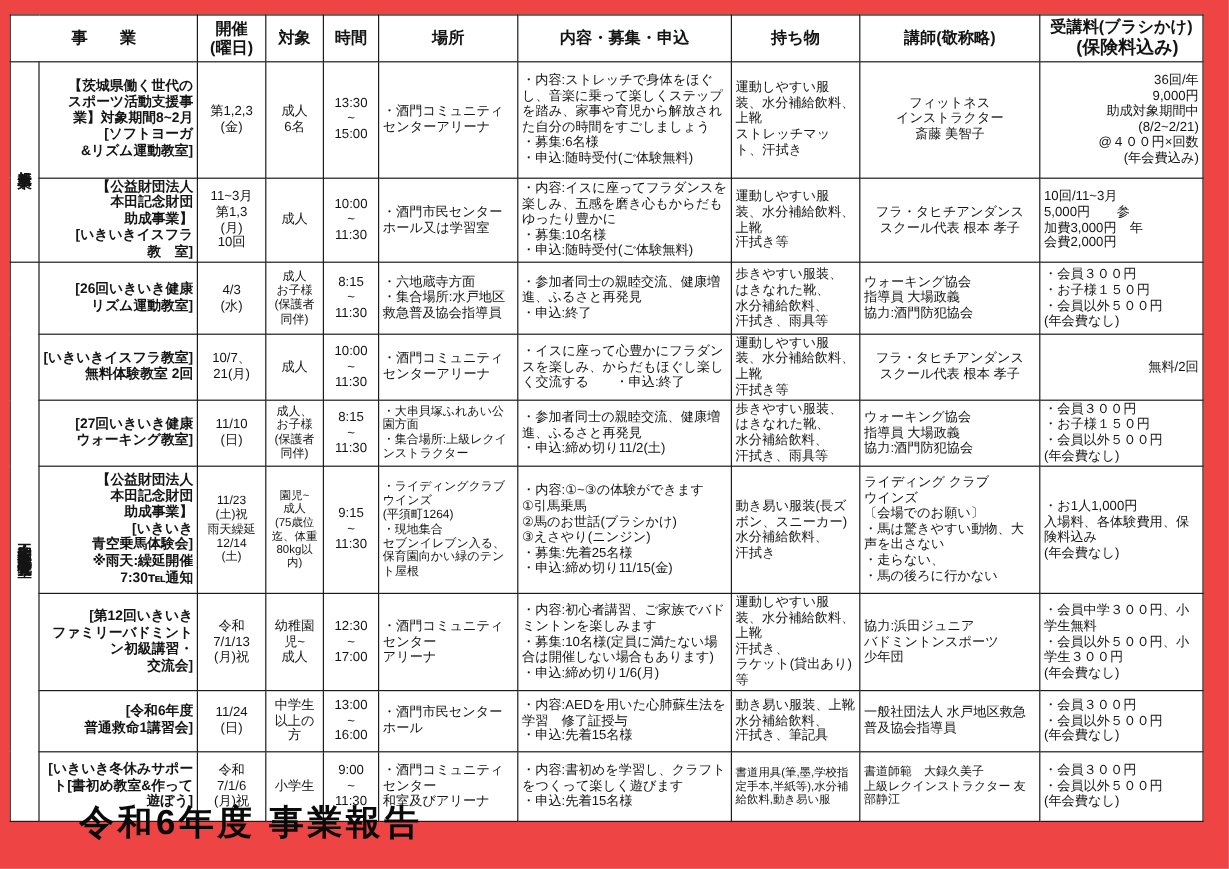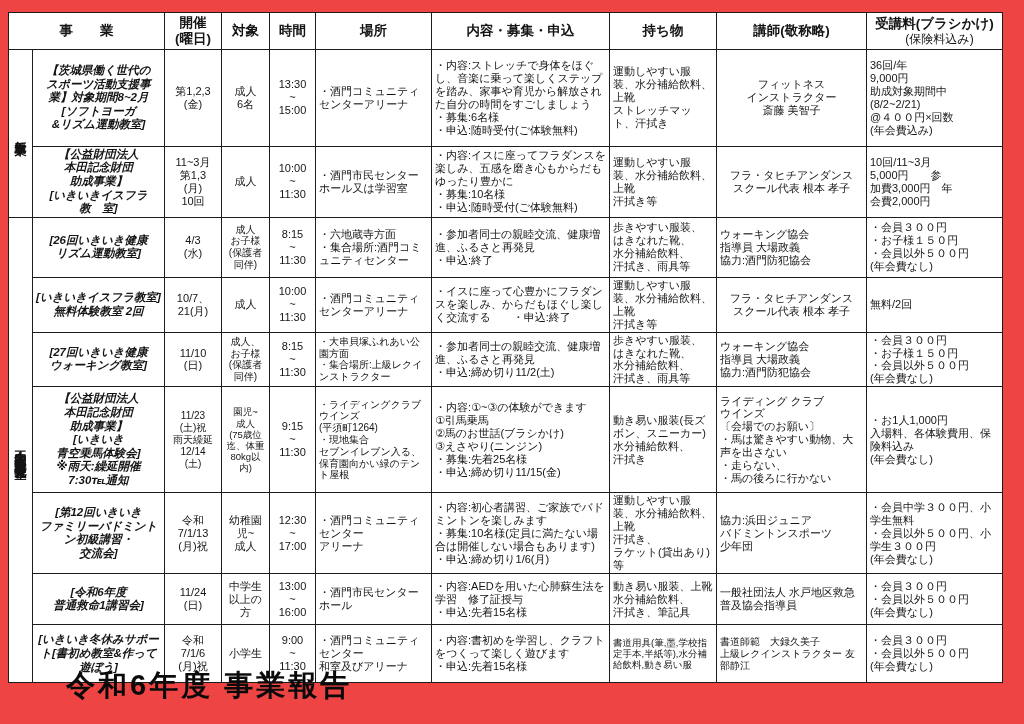--- a/index.html
+++ b/index.html
@@ -17,30 +17,30 @@
     border:1.6px solid #1c1c1c;
     padding:1px 3px;
     vertical-align:middle;
     white-space:pre-line;
     word-break:break-all;
     overflow:hidden;
     font-size:11px;
     line-height:1.18;
   }
   .sched th{font-size:13.5px;font-weight:bold;text-align:center;padding:2px 1px;}
-  .fee-sub{display:block;font-size:12px;font-weight:normal;padding-left:10px;}
+  .fee-sub{display:block;font-size:15px;font-weight:bold;padding-left:10px;}
   td.side{
     writing-mode:vertical-rl;text-orientation:upright;
     text-align:center;font-weight:bold;font-size:12px;
     letter-spacing:1px;padding:2px 0;
   }
-  td.proj{font-weight:bold;font-size:11.5px;text-align:center;font-style:italic;}
+  td.proj{font-weight:bold;font-size:11.5px;text-align:right;}
   td.mid{text-align:center;}
   td.txt{text-align:left;}
-  td.cfee{text-align:left;}
+  td.cfee{text-align:right;}
   td.sm{font-size:9.5px;}
   td.sm2{font-size:10px;}
   .footer-title{
     position:absolute;left:66px;top:666px;
     font-size:29px;font-weight:bold;letter-spacing:3px;color:#0a0a0a;
   }
 </style>
 </head>
 <body>
 
@@ -139,21 +139,21 @@
 リズム運動教室]</td>
       <td class="mid">4/3
 (水)</td>
       <td class="mid sm2">成人
 お子様
 (保護者同伴)</td>
       <td class="mid">8:15
 ~
 11:30</td>
       <td class="txt">・六地蔵寺方面
-・集合場所:酒門コミュニティセンター</td>
+・集合場所:水戸地区救急普及協会指導員</td>
       <td class="txt">・参加者同士の親睦交流、健康増進、ふるさと再発見
 ・申込:終了</td>
       <td class="txt">歩きやすい服装、
 はきなれた靴、
 水分補給飲料、
 汗拭き、雨具等</td>
       <td class="txt">ウォーキング協会
 指導員 大場政義
 協力:酒門防犯協会</td>
       <td class="txt">・会員３００円

